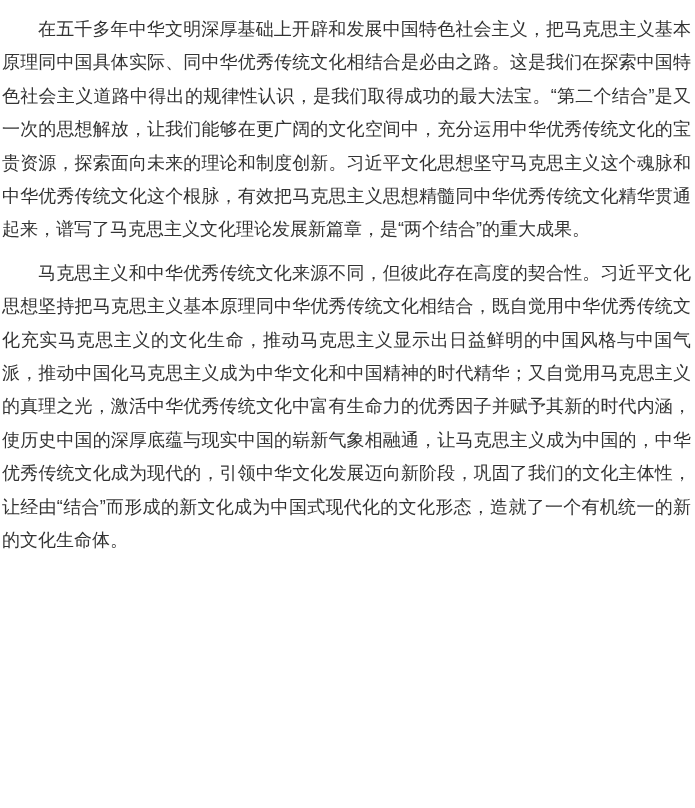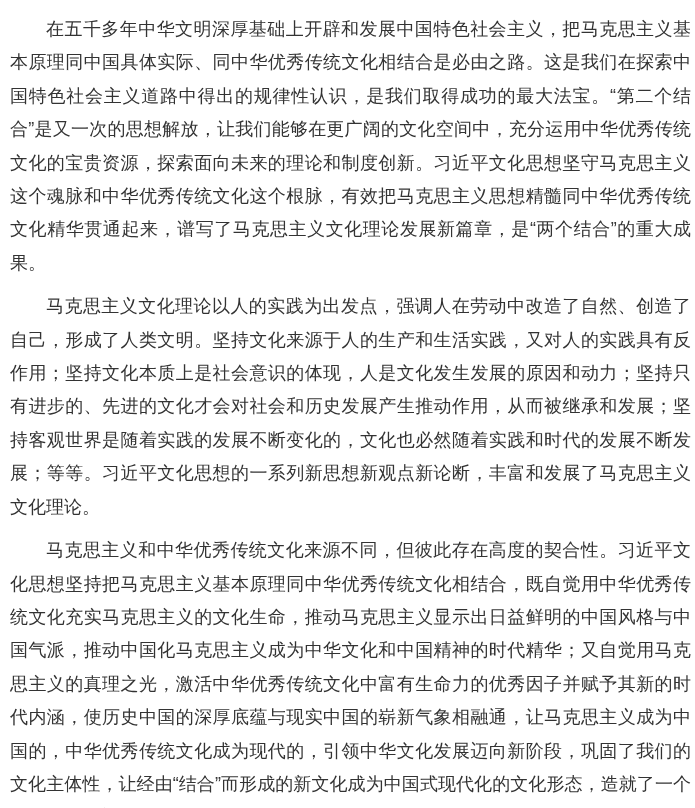--- a/index.html
+++ b/index.html
@@ -9,34 +9,33 @@
     body {
       width: 695px;
       height: 808px;
       background: #ffffff;
       overflow: hidden;
     }
     .page {
       box-sizing: border-box;
       width: 695px;
       height: 808px;
-      padding: 13px 4px 0 10px;
+      padding: 13px 4px 0 2px;
       font-family: "Liberation Sans", sans-serif;
       font-size: 18px;
       line-height: 33.4px;
       color: #333333;
       text-align: justify;
       letter-spacing: 0;
     }
     .page p {
       margin: 0 0 10px 0;
       padding: 0;
       text-indent: 2em;
     }
   </style>
 </head>
 <body>
 
 <div class="page">
   <p>在五千多年中华文明深厚基础上开辟和发展中国特色社会主义，把马克思主义基本原理同中国具体实际、同中华优秀传统文化相结合是必由之路。这是我们在探索中国特色社会主义道路中得出的规律性认识，是我们取得成功的最大法宝。“第二个结合”是又一次的思想解放，让我们能够在更广阔的文化空间中，充分运用中华优秀传统文化的宝贵资源，探索面向未来的理论和制度创新。习近平文化思想坚守马克思主义这个魂脉和中华优秀传统文化这个根脉，有效把马克思主义思想精髓同中华优秀传统文化精华贯通起来，谱写了马克思主义文化理论发展新篇章，是“两个结合”的重大成果。</p>
-  <p>马克思主义文化理论以人的实践为出发点，强调人在劳动中改造了自然、创造了自己，形成了人类文明。坚持文化来源于人的生产和生活实践，又对人的实践具有反作用；坚持文化本质上是社会意识的体现，人是文化发生发展的原因和动力；坚持只有进步的、先进的文化才会对社会和历史发展产生推动作用，从而被继承和发展；坚持客观世界是随着实践的发展不断变化的，文化也必然随着实践和时代的发展不断发展；等等。习近平文化思想的一系列新思想新观点新论断，丰富和发展了马克思主义文化理论。</p>
   <p>马克思主义和中华优秀传统文化来源不同，但彼此存在高度的契合性。习近平文化思想坚持把马克思主义基本原理同中华优秀传统文化相结合，既自觉用中华优秀传统文化充实马克思主义的文化生命，推动马克思主义显示出日益鲜明的中国风格与中国气派，推动中国化马克思主义成为中华文化和中国精神的时代精华；又自觉用马克思主义的真理之光，激活中华优秀传统文化中富有生命力的优秀因子并赋予其新的时代内涵，使历史中国的深厚底蕴与现实中国的崭新气象相融通，让马克思主义成为中国的，中华优秀传统文化成为现代的，引领中华文化发展迈向新阶段，巩固了我们的文化主体性，让经由“结合”而形成的新文化成为中国式现代化的文化形态，造就了一个有机统一的新的文化生命体。</p>
 </div>
 
 </body></html>

